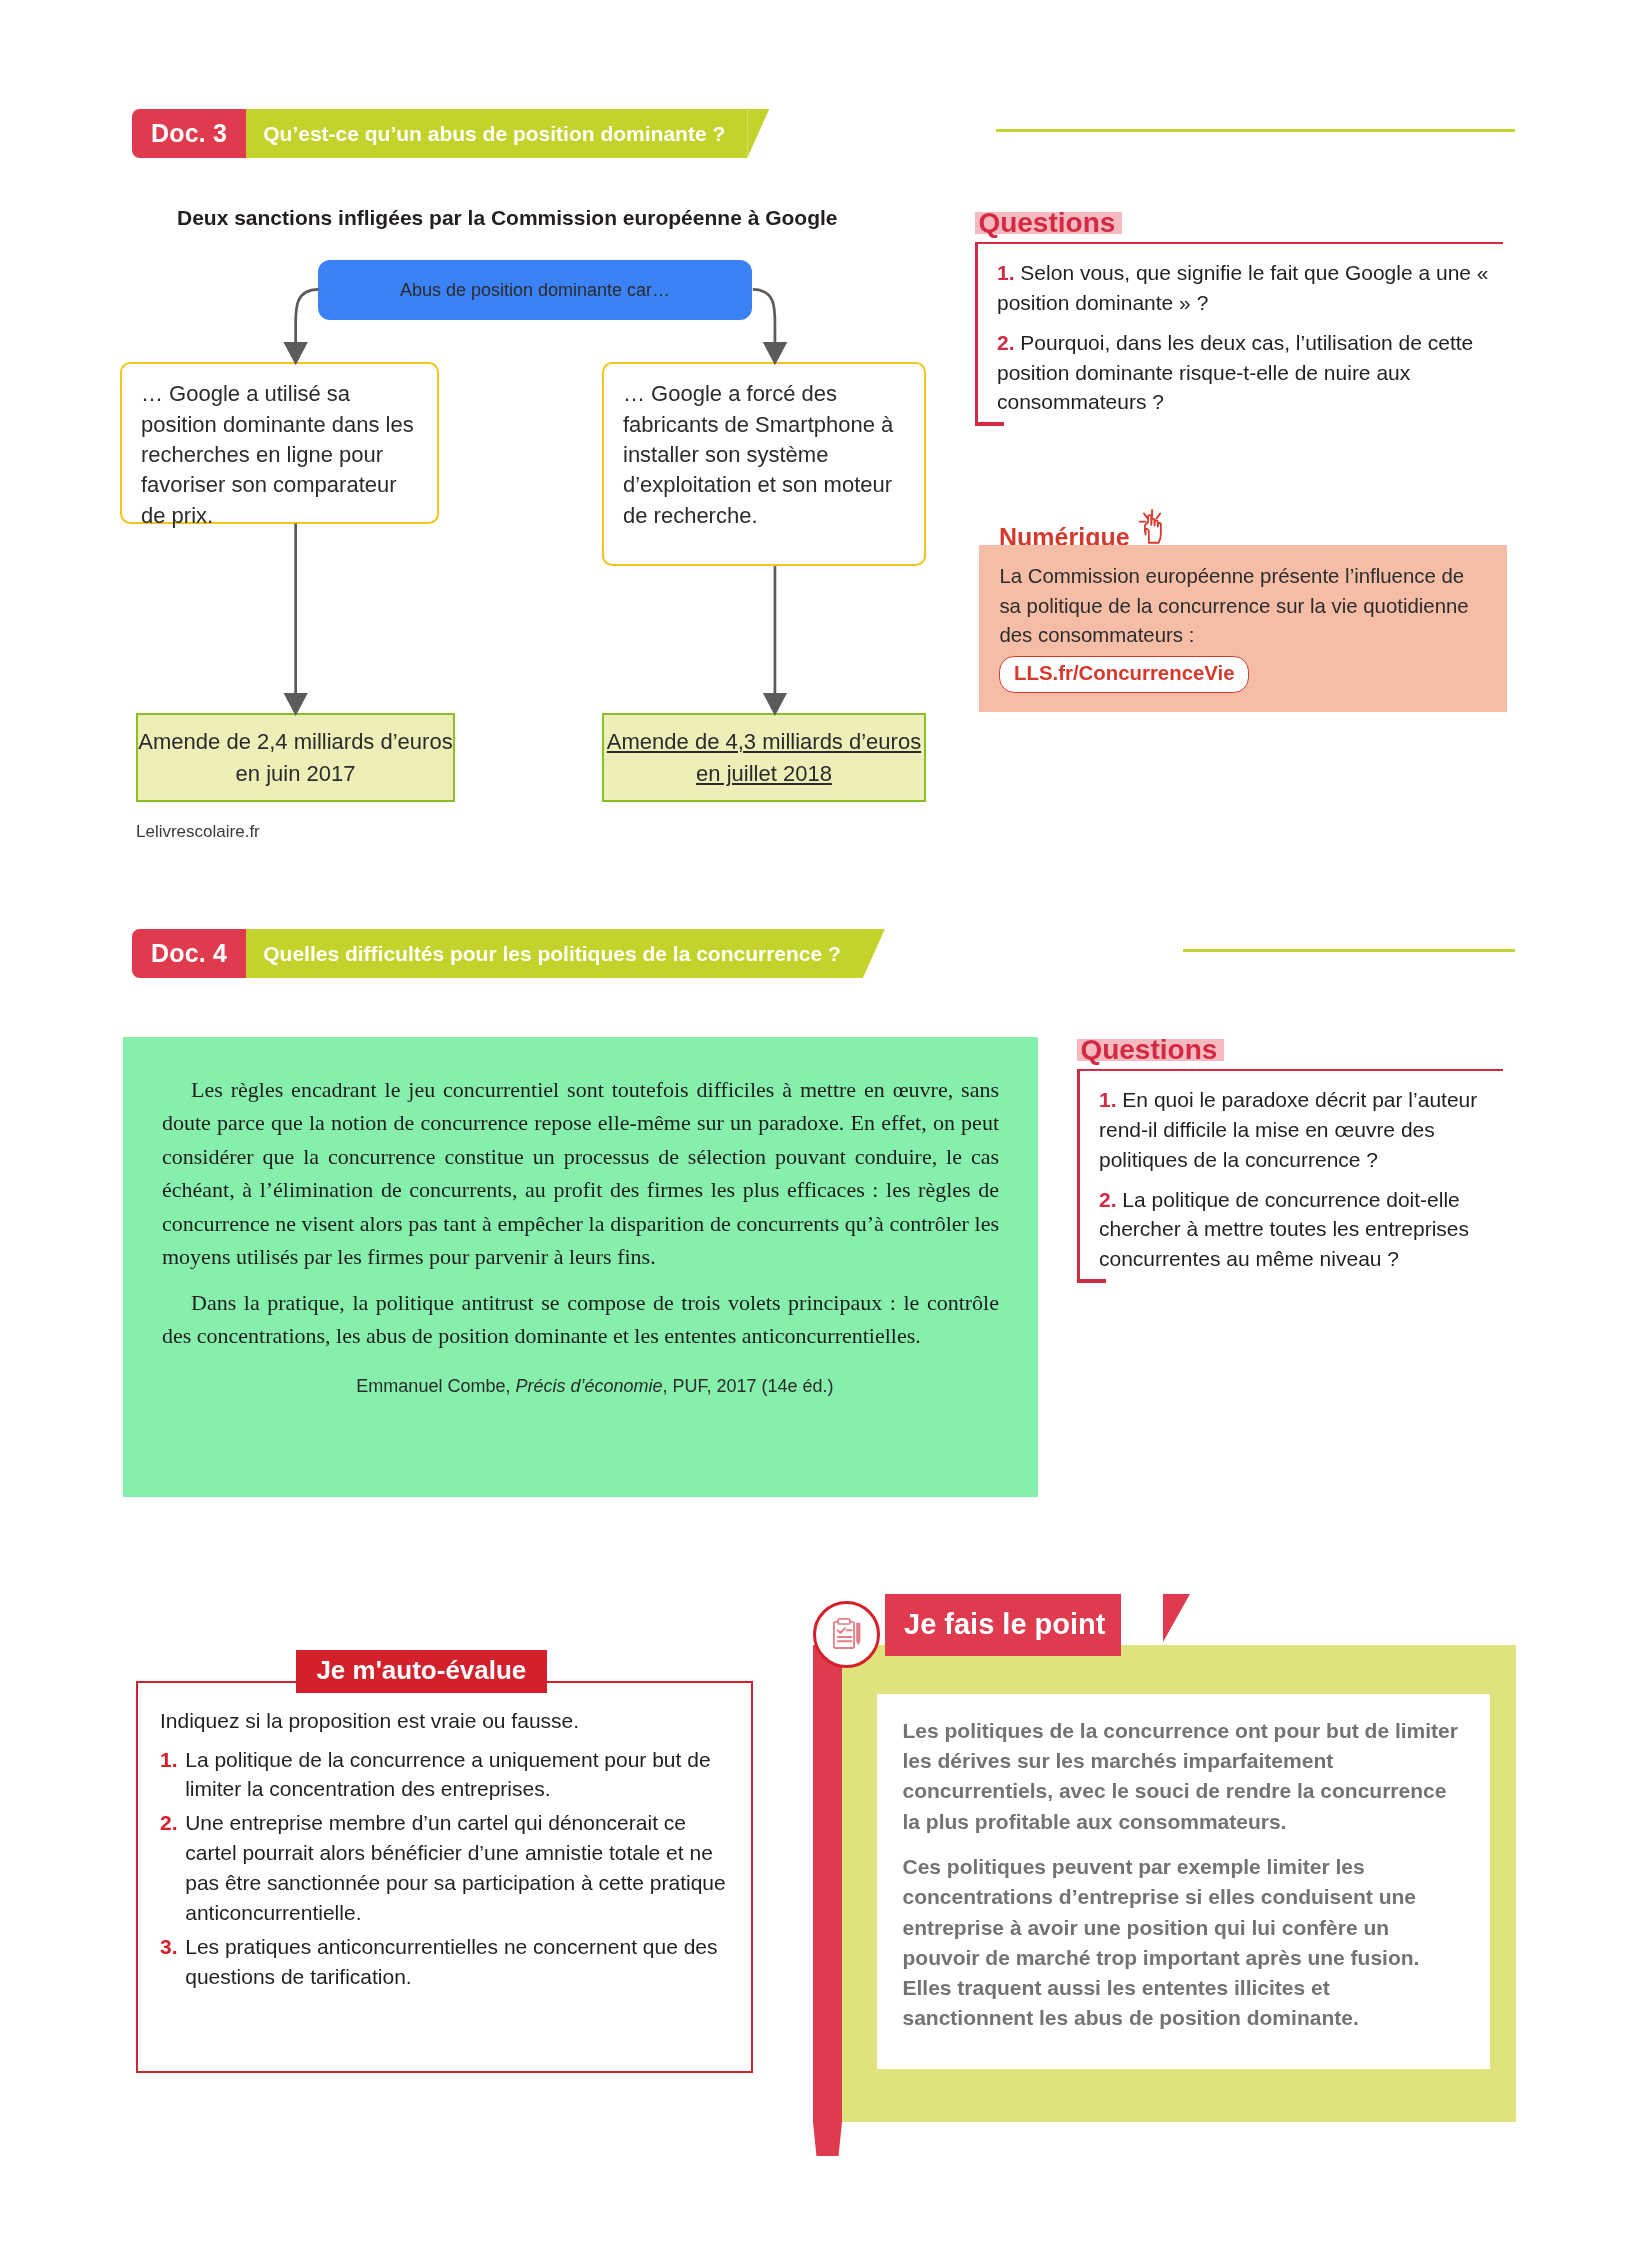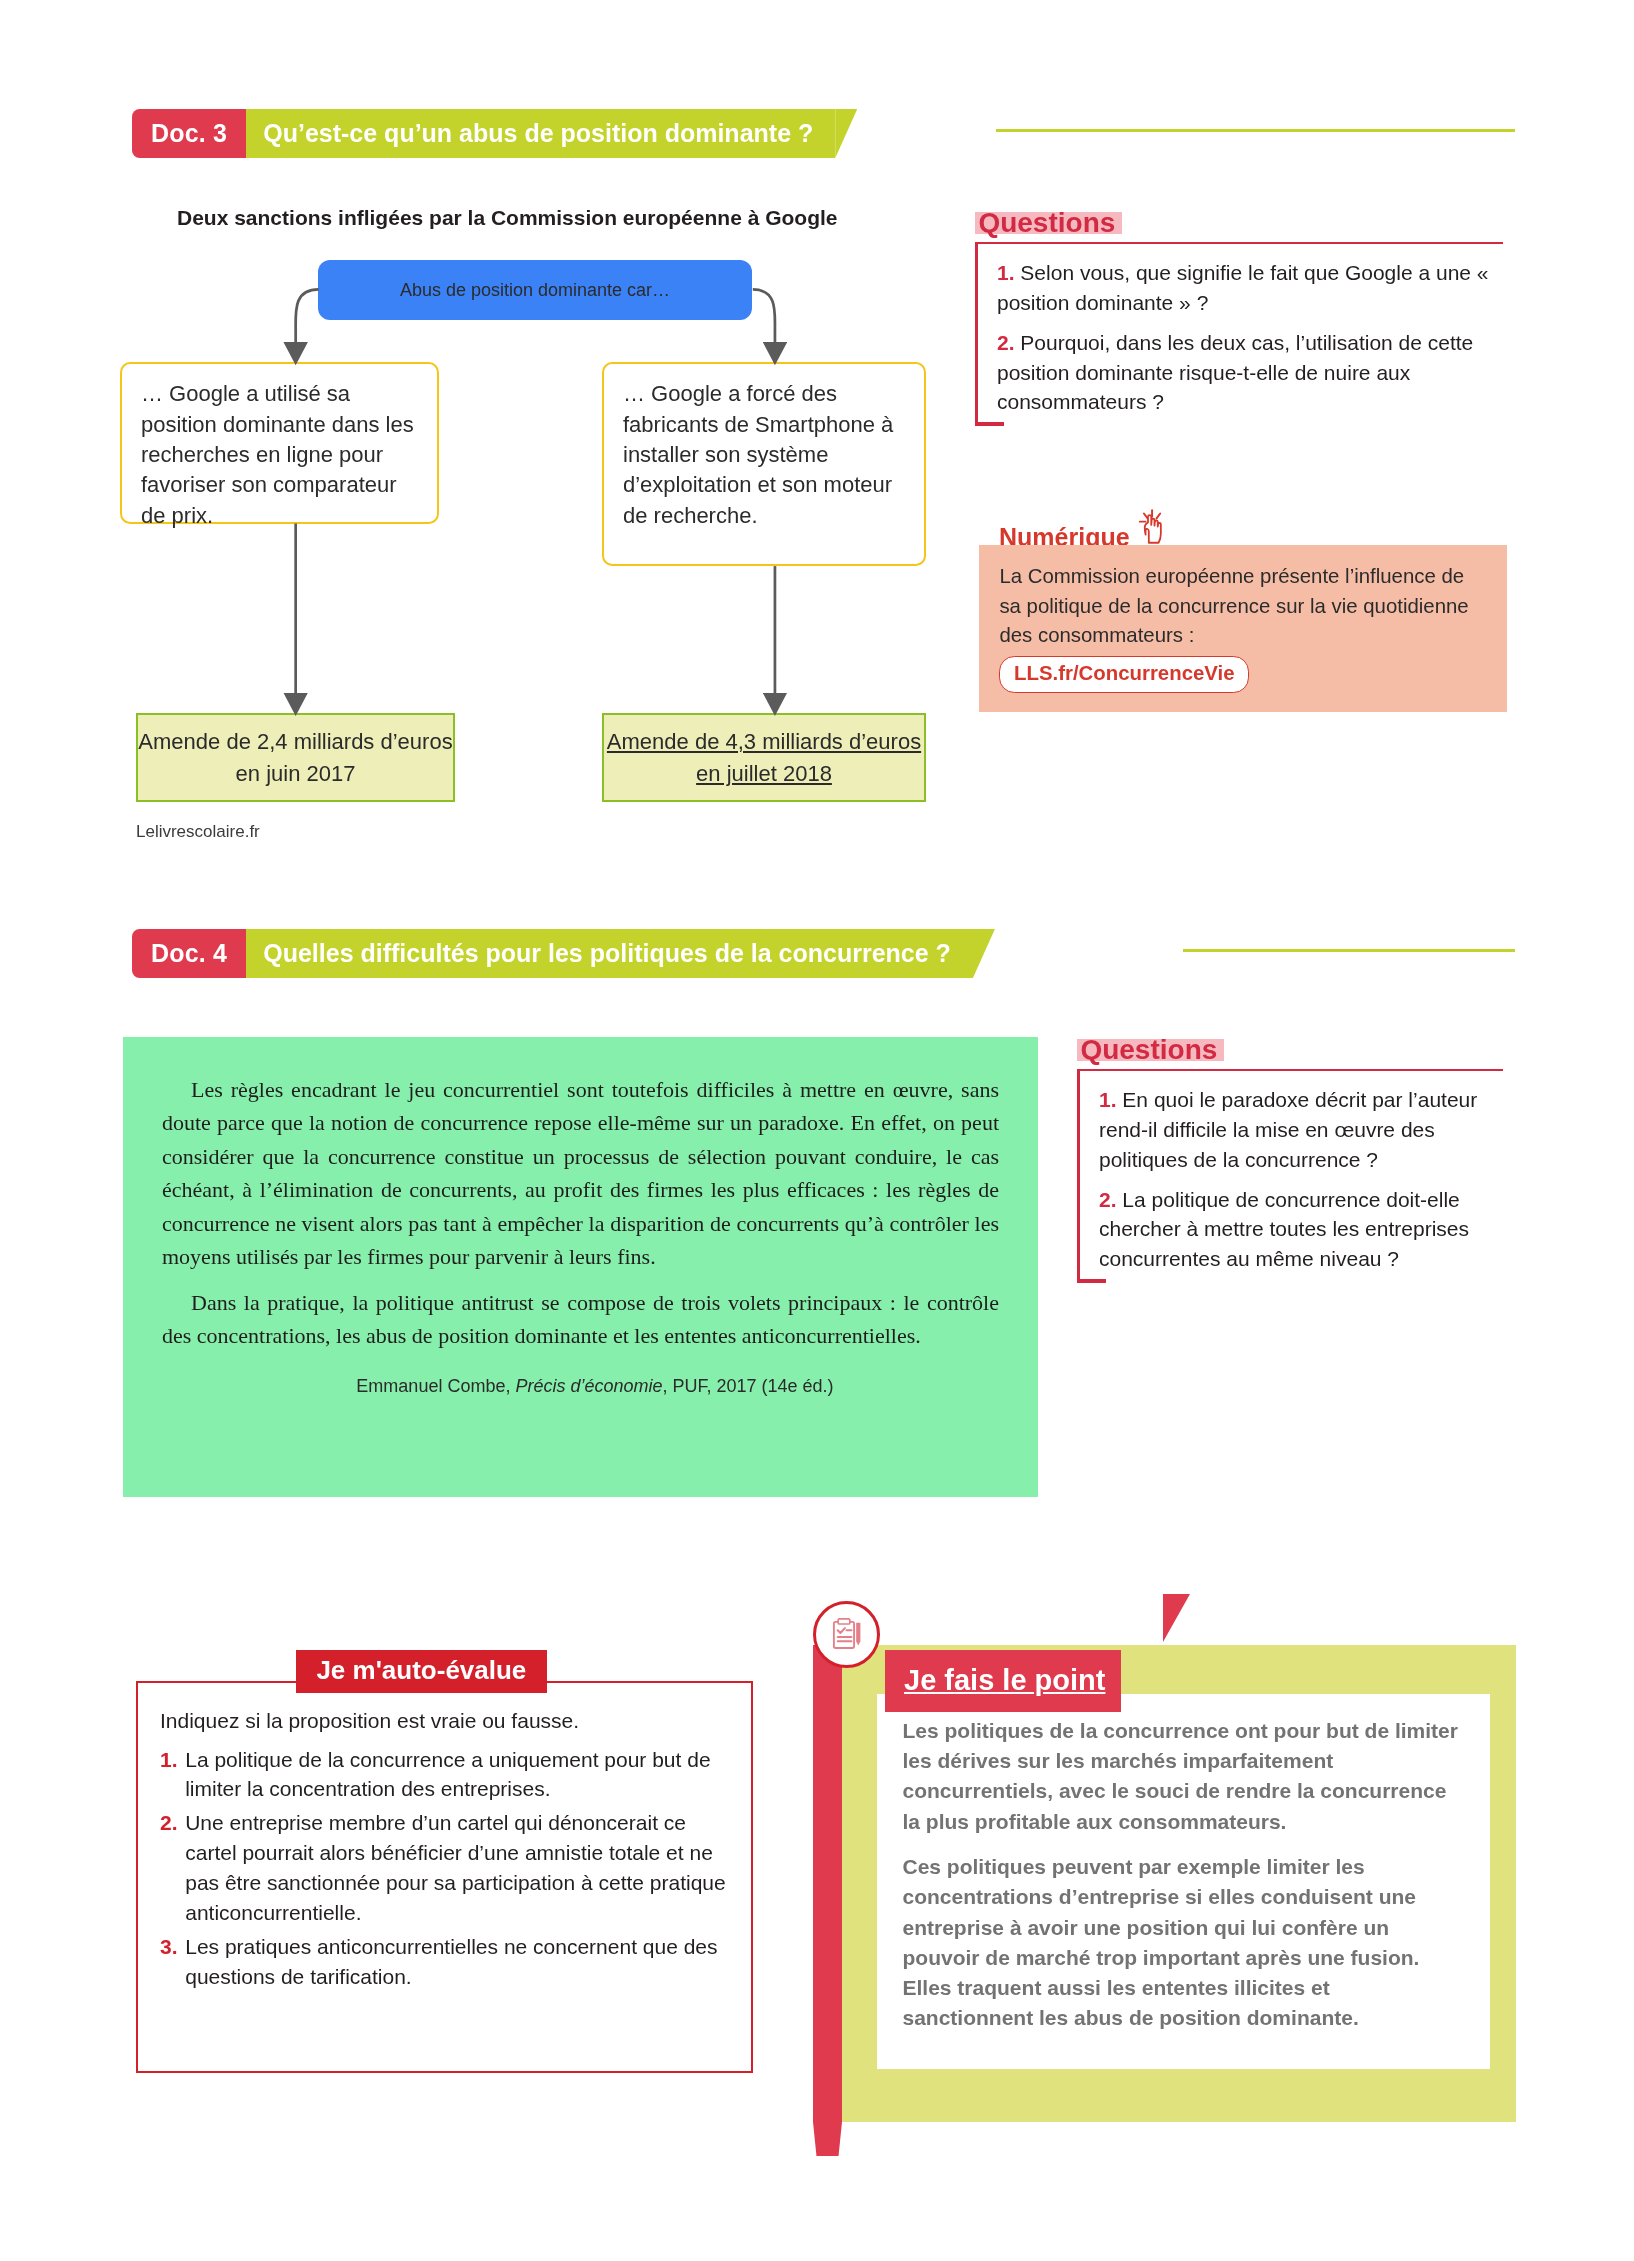--- a/index.html
+++ b/index.html
@@ -25,21 +25,21 @@
     letter-spacing:0.2px;
     font-stretch:condensed;
   }
   .doc-banner .doc-title-wrap{
     background:#c4d32b;
     display:flex;align-items:center;
     padding:0 22px 0 17px;
     position:relative;
   }
   .doc-banner .doc-title{
-    color:#ffffff;font-weight:bold;font-size:25px;white-space:nowrap;
+    color:#ffffff;font-weight:bold;font-size:21px;white-space:nowrap;
   }
   
   .doc-banner .tail{
     width:22px;background:#c4d32b;
     clip-path:polygon(0 0,100% 0,0 100%);
   }
   .doc-rule{position:absolute;height:2.6px;background:#c4d32b;}
 
   
   .flow-title{
@@ -329,21 +329,21 @@
       <rect x="7" y="7" width="24" height="31" rx="2" fill="#fff" stroke="#e4808a" stroke-width="2.2"></rect>
       <rect x="12" y="3.5" width="14" height="6" rx="1.6" fill="#fff" stroke="#e4808a" stroke-width="2"></rect>
       <path d="M11.5 17 l3.2 3.2 l5.4 -5.8" fill="none" stroke="#e4808a" stroke-width="2.4" stroke-linecap="round" stroke-linejoin="round"></path>
       <line x1="22" y1="17" x2="28" y2="17" stroke="#e4808a" stroke-width="2.2" stroke-linecap="round"></line>
       <line x1="11.5" y1="25" x2="28" y2="25" stroke="#e4808a" stroke-width="2.2" stroke-linecap="round"></line>
       <line x1="11.5" y1="30" x2="28" y2="30" stroke="#e4808a" stroke-width="2.2" stroke-linecap="round"></line>
       <path d="M33.5 8 h5 v22 l-2.5 5 l-2.5 -5 z" fill="#e4808a"></path>
     </svg>
   </div>
 
-  <div class="point-banner" style="left:885px;top:1650px;height:48px;text-decoration:underline;">
+  <div class="point-banner" style="left:885px;top:1594px;height:48px;">
     <span>Je fais le point</span>
   </div>
   <div class="point-banner-tail" style="left:1163px;top:1594px;width:27px;height:48px;"></div>
 
   <div class="point-white" style="left:877px;top:1694px;width:613px;height:375px;">
     <p>Les politiques de la concurrence ont pour but de limiter les dérives sur les marchés imparfaitement concurrentiels, avec le souci de rendre la concurrence la plus profitable aux consommateurs.</p>
     <p>Ces politiques peuvent par exemple limiter les concentrations d’entreprise si elles conduisent une entreprise à avoir une position qui lui confère un pouvoir de marché trop important après une fusion. Elles traquent aussi les ententes illicites et sanctionnent les abus de position dominante.</p>
   </div>
 
 

